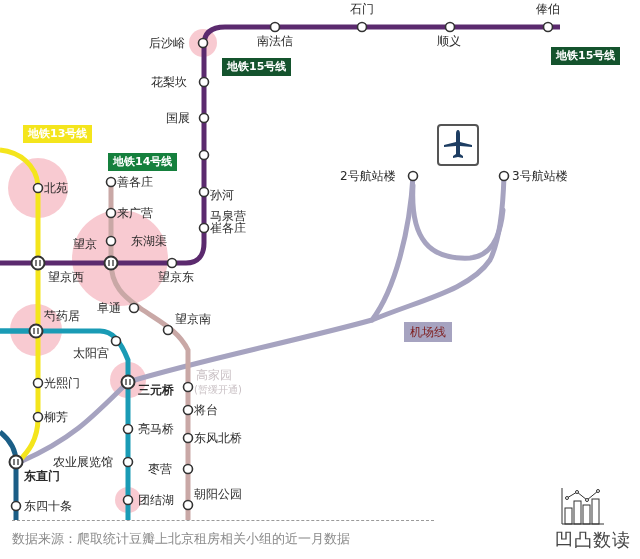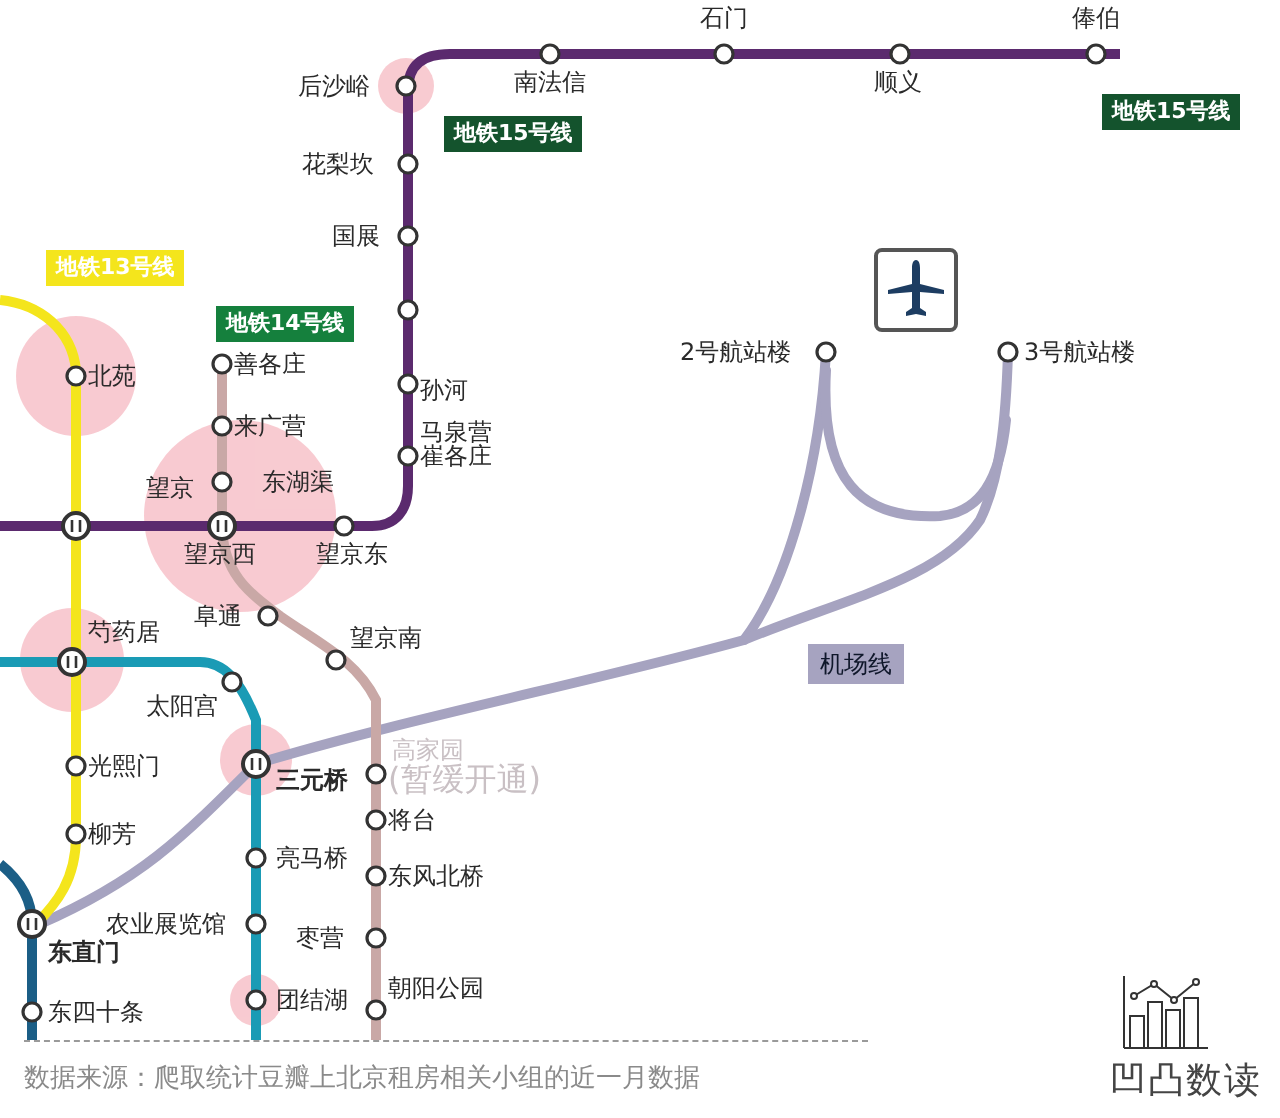--- a/index.html
+++ b/index.html
@@ -6,21 +6,21 @@
   body { width: 640px; height: 559px; position: relative; overflow: hidden;
          font-family: "DejaVu Sans", "Liberation Sans", sans-serif; }
   #map { position: absolute; left: 0; top: 0; width: 640px; height: 559px; }
   .lbl { position: absolute; font-size: 12px; color: #2a2a2a; white-space: nowrap; line-height: 14px; }
   .lbl.bold { font-weight: bold; }
   .lbl.faded { color: #c9c0c4; }
   .badge { position: absolute; color: #fff; font-size: 11px; font-weight: bold; padding: 2px 5px; line-height: 14px; white-space: nowrap; }
   .badge.l15 { background: #14532d; }
   .badge.l13 { background: #f4e51c; color: #fff; }
   .badge.l14 { background: #15803d; color: #fff; }
-  .badge.air { background: #a6a3c0; color: #0f172a; font-weight: normal; font-size: 12px; padding: 3px 6px; }
+  .badge.air { background: #a6a3c0; color: #7f1d1d; font-weight: normal; font-size: 12px; padding: 3px 6px; }
   .plane { position: absolute; left: 437px; top: 124px; width: 42px; height: 42px; border: 2px solid #555; border-radius: 4px; background: #fff; box-sizing: border-box; }
   .footer-line { position: absolute; left: 12px; top: 520px; width: 422px; border-top: 1px dashed #9a9a9a; }
   .footer { position: absolute; left: 12px; top: 530px; font-size: 13px; color: #8a8a8a; white-space: nowrap; }
   .logo-text { position: absolute; left: 555px; top: 528px; font-size: 18px; color: #444; letter-spacing: 1px; white-space: nowrap; }
 </style>
 </head>
 <body>
 
 <svg id="map" viewBox="0 0 640 559" xmlns="http://www.w3.org/2000/svg">
 
@@ -149,31 +149,31 @@
 <div class="lbl" style="left:151px;top:75px;">花梨坎</div>
 <div class="lbl" style="left:166px;top:111px;">国展</div>
 <div class="lbl" style="left:210px;top:148px;margin-top:40px;">孙河</div>
 <div class="lbl" style="left:210px;top:185px;margin-top:24px;">马泉营</div>
 <div class="lbl" style="left:210px;top:221px;">崔各庄</div>
 <div class="lbl" style="left:44px;top:181px;">北苑</div>
 <div class="lbl" style="left:117px;top:175px;">善各庄</div>
 <div class="lbl" style="left:117px;top:206px;">来广营</div>
 <div class="lbl" style="left:117px;top:234px;padding-left:14px;">东湖渠</div>
 <div class="lbl" style="left:73px;top:237px;">望京</div>
-<div class="lbl" style="left:48px;top:270px;margin-left:44px;">望京西</div>
+<div class="lbl" style="left:48px;top:270px;">望京西</div>
 <div class="lbl" style="left:158px;top:270px;">望京东</div>
 <div class="lbl" style="left:97px;top:301px;">阜通</div>
 <div class="lbl" style="left:175px;top:312px;">望京南</div>
 <div class="lbl" style="left:44px;top:309px;">芍药居</div>
 <div class="lbl" style="left:73px;top:346px;">太阳宫</div>
 <div class="lbl" style="left:44px;top:376px;">光熙门</div>
 <div class="lbl" style="left:44px;top:410px;">柳芳</div>
 <div class="lbl bold" style="left:138px;top:383px;">三元桥</div>
 <div class="lbl faded" style="left:196px;top:368px;">高家园</div>
-<div class="lbl faded" style="left:194px;top:383px;font-size:16px;">(暂缓开通)</div>
+<div class="lbl faded" style="left:194px;top:383px;font-size:10px;">(暂缓开通)</div>
 <div class="lbl" style="left:194px;top:403px;">将台</div>
 <div class="lbl" style="left:138px;top:422px;">亮马桥</div>
 <div class="lbl" style="left:194px;top:431px;">东风北桥</div>
 <div class="lbl" style="left:53px;top:455px;">农业展览馆</div>
 <div class="lbl" style="left:148px;top:462px;">枣营</div>
 <div class="lbl bold" style="left:24px;top:469px;text-align:center;">东直门</div>
 <div class="lbl" style="left:138px;top:493px;">团结湖</div>
 <div class="lbl" style="left:194px;top:487px;">朝阳公园</div>
 <div class="lbl" style="left:24px;top:499px;">东四十条</div>
 <div class="lbl" style="left:340px;top:169px;">2号航站楼</div>

